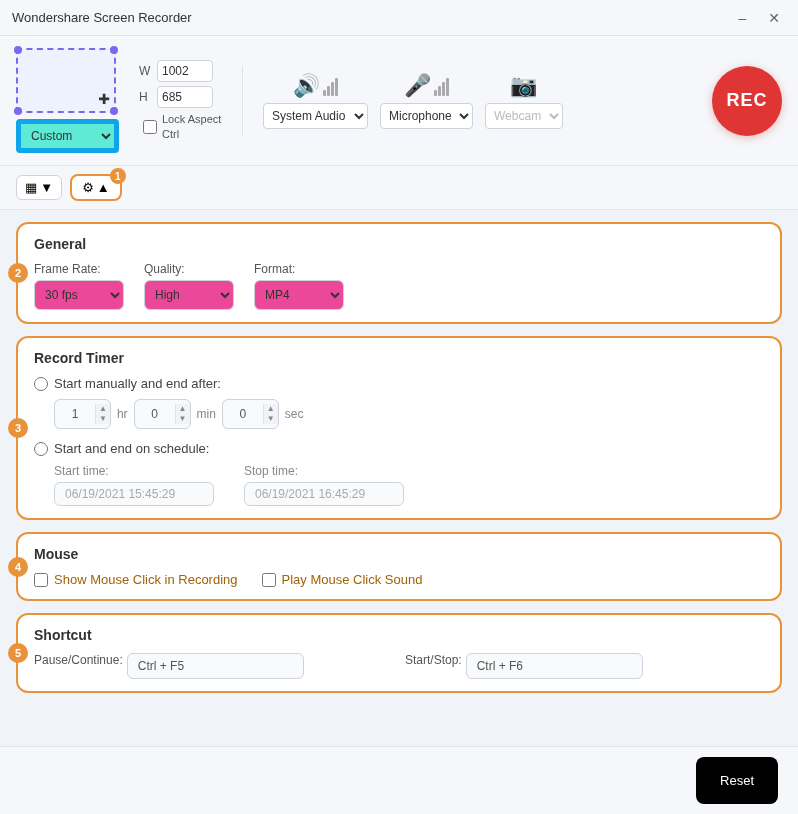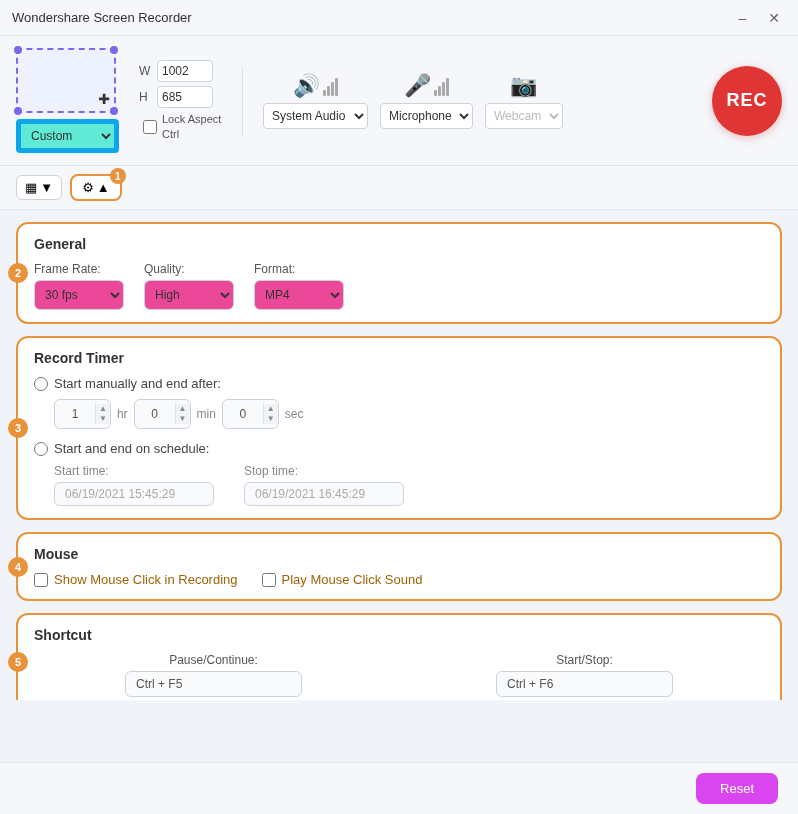--- a/index.html
+++ b/index.html
@@ -372,23 +372,22 @@
     .check-box { width: 14px; height: 14px; cursor: pointer; }
     .check-label { font-size: 13px; color: #a16207; }
 
     .shortcut-grid {
       display: grid;
       grid-template-columns: 1fr 1fr;
       gap: 12px;
     }
     .shortcut-group {
       display: flex;
-      flex-direction: column;
+      flex-direction: row;
       gap: 4px;
-      align-items: center;
     }
     .shortcut-label { font-size: 12px; color: #555; }
     .shortcut-input {
       border: 1px solid #ccd3dc;
       border-radius: 6px;
       padding: 5px 10px;
       font-size: 12px;
       color: #555;
       background: #f9fafc;
     }
@@ -398,25 +397,25 @@
       bottom: 0;
       right: 0;
       left: 0;
       padding: 10px 20px;
       display: flex;
       justify-content: flex-end;
       background: #f5f7fa;
       border-top: 1px solid #e0e6ee;
     }
     .reset-btn {
-      background: #d946ef;
+      background: #000000;
       color: white;
       border: none;
       border-radius: 8px;
-      padding: 8px 24px;
+      padding: 16px 24px;
       font-size: 13px;
       cursor: pointer;
     }
   </style>
 </head>
 <body>
 
 <div class="title-bar">
   <div class="title-bar-left">
     <span class="title-bar-title">Wondershare Screen Recorder</span>

